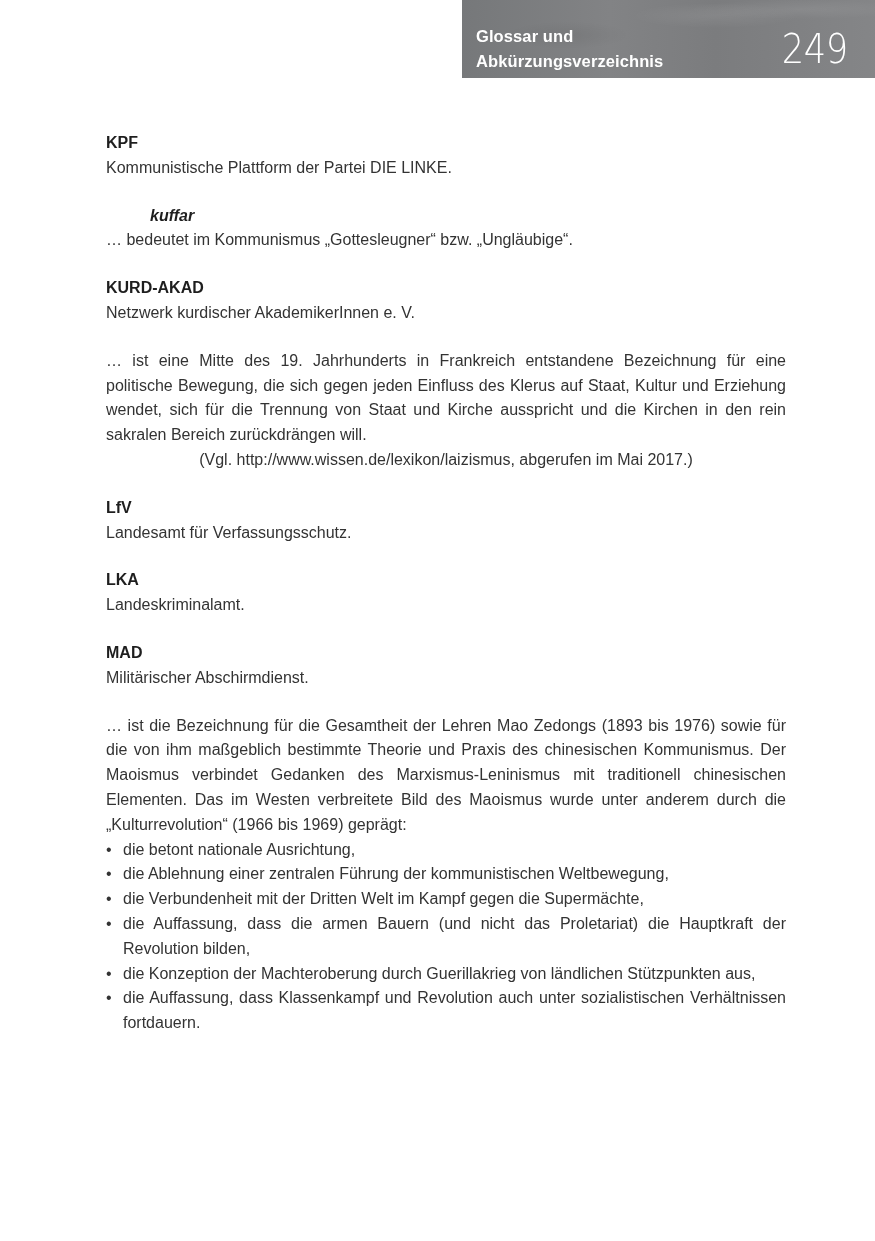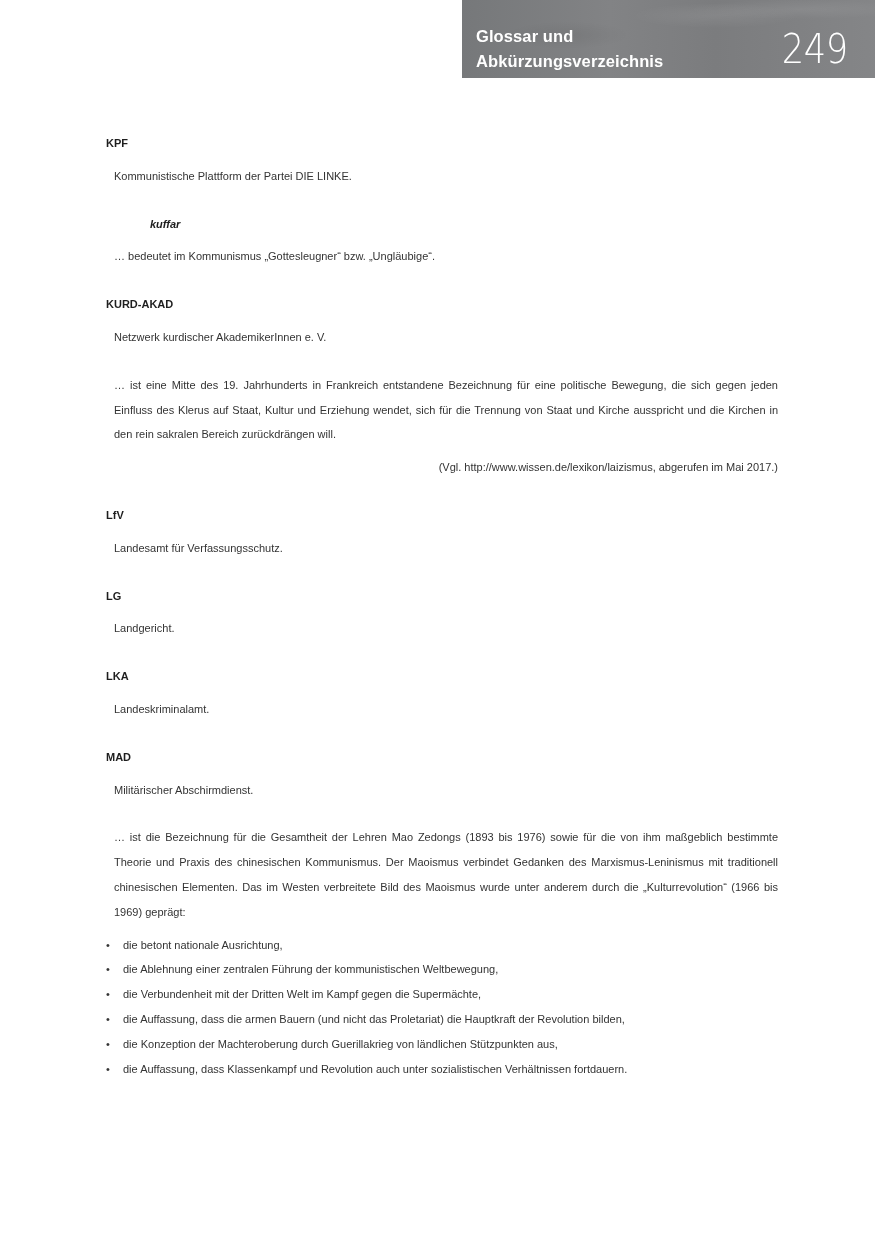--- a/index.html
+++ b/index.html
@@ -57,21 +57,21 @@
       line-height: 50px;
       letter-spacing: -0.5px;
       transform: scaleX(0.86);
       transform-origin: right center;
     }
     .content {
       position: absolute;
       left: 106px;
       top: 131px;
       width: 680px;
-      font-size: 11px;
+      font-size: 16px;
       line-height: 24.8px;
       color: #2b2b2b;
     }
     .entry {
       margin: 0 0 23px 0;
     }
     .term {
       font-weight: bold;
       color: #1e1e1e;
       display: block;
@@ -80,21 +80,21 @@
       font-style: italic;
       margin-left: 44px;
     }
     .def {
       display: block;
       text-align: justify;
       font-weight: normal;
       color: #333333;
     }
     .def p {
-      margin: 8px;
+      margin: 0;
     }
     .bullets {
       list-style: none;
       margin: 0;
       padding: 0;
     }
     .bullets li {
       position: relative;
       padding-left: 17px;
       color: #333333;
@@ -135,37 +135,31 @@
   <div class="entry">
     <span class="term">KURD-AKAD</span>
     <div class="def">
       <p>Netzwerk kurdischer AkademikerInnen e. V.</p>
     </div>
   </div>
 
   <div class="entry">
     <div class="def">
       <p>… ist eine Mitte des 19. Jahrhunderts in Frankreich entstandene Bezeichnung für eine politische Bewegung, die sich gegen jeden Einfluss des Klerus auf Staat, Kultur und Erziehung wendet, sich für die Trennung von Staat und Kirche ausspricht und die Kirchen in den rein sakralen Bereich zurückdrängen will.</p>
-      <p style="text-align:right;">(Vgl. http://www.wissen.de/lexikon/laizismus, abgerufen im Mai 2017.)</p>
+      <p style="text-align:center;">(Vgl. http://www.wissen.de/lexikon/laizismus, abgerufen im Mai 2017.)</p>
     </div>
   </div>
 
   <div class="entry">
     <span class="term">LfV</span>
     <div class="def">
       <p>Landesamt für Verfassungsschutz.</p>
     </div>
   </div>
 
-  <div class="entry">
-    <span class="term">LG</span>
-    <div class="def">
-      <p>Landgericht.</p>
-    </div>
-  </div>
 
   <div class="entry">
     <span class="term">LKA</span>
     <div class="def">
       <p>Landeskriminalamt.</p>
     </div>
   </div>
 
   <div class="entry">
     <span class="term">MAD</span>

